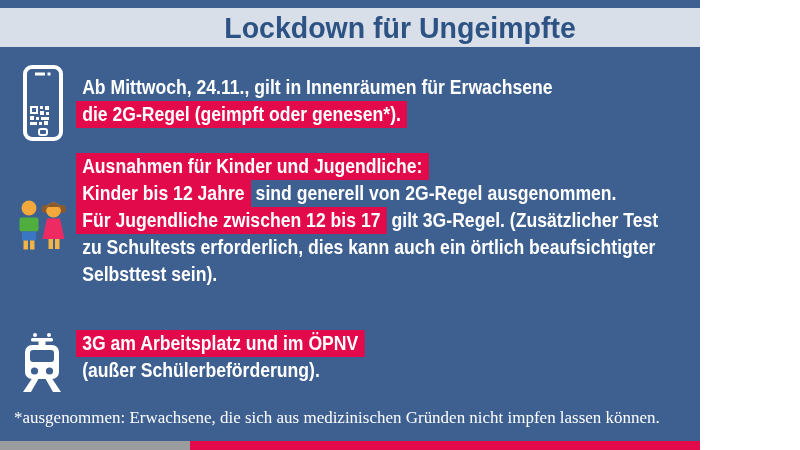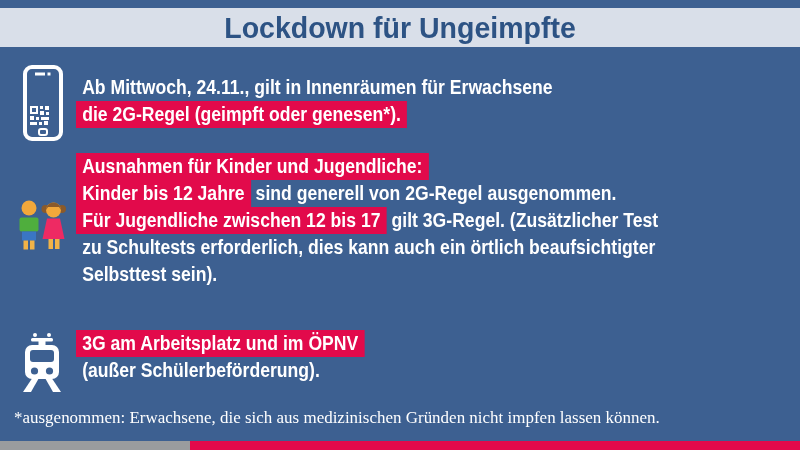--- a/index.html
+++ b/index.html
@@ -6,21 +6,21 @@
     --blue:#3d6091;
     --light:#d9dfe9;
     --titleblue:#2d5384;
     --red:#e20a4b;
     --gray:#9a9c9e;
     --white:#ffffff;
   }
   *{margin:0;padding:0;box-sizing:border-box;}
   html,body{width:800px;height:450px;overflow:hidden;}
   body{font-family:"Liberation Sans",sans-serif;}
-  .poster{position:relative;width:800px;height:450px;background:var(--blue);overflow:hidden;padding-left:13px;}
+  .poster{position:relative;width:700px;height:450px;background:var(--blue);overflow:hidden;padding-left:13px;}
 
   .header{position:absolute;top:8px;left:0;width:800px;height:39px;background:var(--light);
           display:flex;align-items:center;justify-content:center;}
   .header h1{font-size:30px;font-weight:bold;color:var(--titleblue);letter-spacing:0px;
              transform:scaleX(0.95);transform-origin:center;white-space:nowrap;}
 
   .row{position:absolute;left:0;width:800px;}
   .icon{position:absolute;}
   .textcol{position:absolute;left:76px;top:0;transform:scaleX(0.88);transform-origin:0 0;}
   .line{line-height:27px;height:27px;white-space:nowrap;font-size:20px;font-weight:bold;color:var(--white);}

